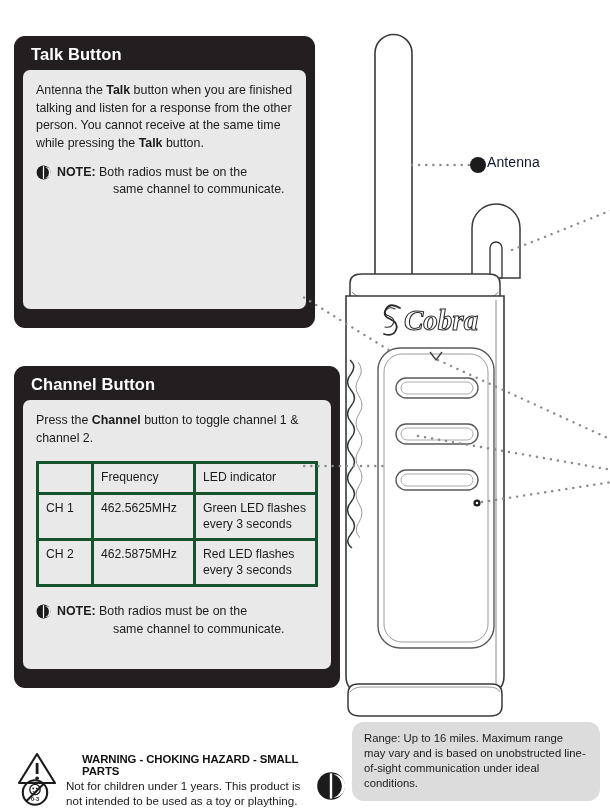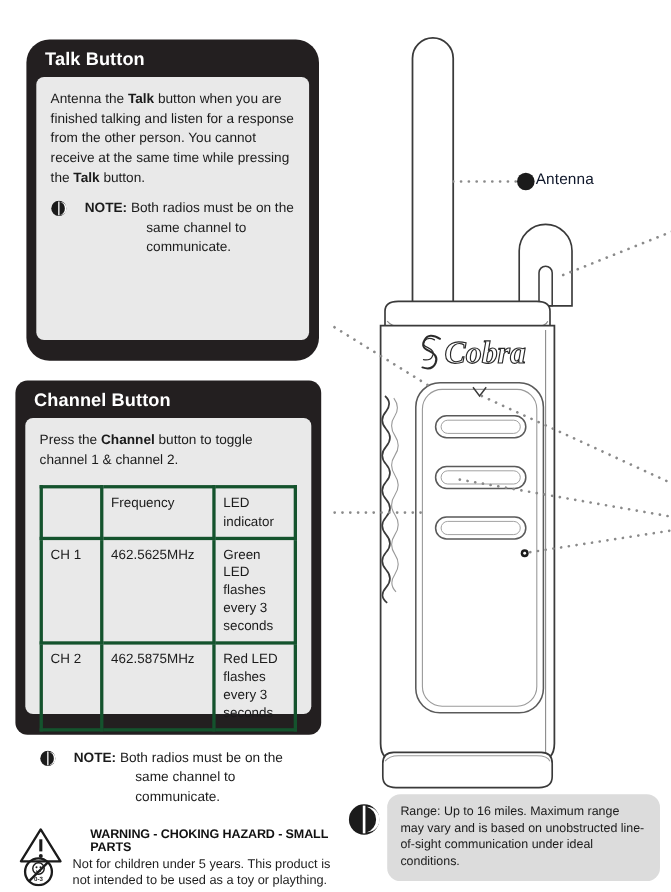--- a/index.html
+++ b/index.html
@@ -45,21 +45,20 @@
   .callout-body p:last-of-type{margin-bottom:0;}
   .callout-body b{font-weight:bold;}
 
   
   .note{
     display:flex;
     align-items:flex-start;
     margin-top:11px;
     font-size:12.4px;
     line-height:1.42;
-    gap:10px;
   }
   .note-icon{
     flex:0 0 auto;
     width:15px;height:15px;
     margin:1px 6px 0 0;
   }
   .note-text{flex:1 1 auto;}
   .note-text .note-label{font-weight:bold;}
   .note-line2{display:block;padding-left:56px;}
 
@@ -99,21 +98,21 @@
   }
   .warning-sub{
     font-size:11.6px;line-height:1.3;margin:0;color:#1b1b1b;
   }
 
   
   .range{
     position:absolute;
     left:316px;top:722px;
     width:284px;
-    display:flex;align-items:flex-start;
+    display:flex;align-items:flex-end;
   }
   .range-icon{flex:0 0 auto;width:30px;height:30px;margin:8px 6px 0 0;}
   .range-bubble{
     flex:1 1 auto;
     background:#dcdcdc;
     border-radius:12px;
     padding:9px 13px 10px 12px;
     font-size:11.3px;
     line-height:1.33;
     color:#1b1b1b;
@@ -126,41 +125,41 @@
     left:487px;top:154px;
     font-size:14px;font-weight:normal;color:#0f172a;
     letter-spacing:.1px;
   }
 </style>
 </head>
 <body>
 
 <div class="page">
 
-  <div class="callout" style="left:24px;top:36px;width:266px;height:292px;border-radius:21px;">
+  <div class="callout" style="left:14px;top:36px;width:301px;height:292px;">
     <div class="callout-title">Talk Button</div>
     <div class="callout-body" style="height:239px;">
       <p><span>Antenna the </span><b>Talk</b><span> button when you are finished talking and listen for a response from the other person. You cannot receive at the same time while pressing the </span><b>Talk</b><span> button.</span></p>
       <div class="note">
         <span class="note-icon">
           <svg viewBox="0 0 20 20" width="15" height="15">
             <circle cx="10" cy="10" r="9.2" fill="#1b1b1b"></circle>
             <rect x="9.2" y="1.6" width="1.6" height="16.8" fill="#ffffff"></rect>
             <path d="M11.6 2.2 A8.2 8.2 0 0 1 11.6 17.8 A6.3 6.3 0 0 0 11.6 2.2 Z" fill="#ffffff"></path>
           </svg>
         </span>
         <span class="note-text">
           <b class="note-label">NOTE:</b><span> Both radios must be on the</span>
           <span class="note-line2">same channel to communicate.</span>
         </span>
       </div>
     </div>
   </div>
 
-  <div class="callout" style="left:14px;top:346px;width:278px;height:322px;">
+  <div class="callout" style="left:14px;top:366px;width:326px;height:322px;">
     <div class="callout-title">Channel Button</div>
     <div class="callout-body" style="height:269px;">
       <p><span>Press the </span><b>Channel</b><span> button to toggle channel 1 &amp; channel 2.</span></p>
 
       <table class="chan">
         <thead>
           <tr>
             <th class="c0"></th>
             <th class="c1">Frequency</th>
             <th>LED indicator</th>
@@ -210,21 +209,21 @@
           <circle cx="17.2" cy="38.4" r="0.9" fill="#1b1b1b"></circle>
           <circle cx="20.8" cy="38.4" r="0.9" fill="#1b1b1b"></circle>
           <path d="M16.8 41.6 q2.2 1.8 4.4 0" fill="none" stroke="#1b1b1b" stroke-width="1"></path>
           <line x1="10" y1="51.5" x2="28" y2="33.5" stroke="#1b1b1b" stroke-width="2.1"></line>
           <text x="19" y="50.8" font-family="'Liberation Sans',sans-serif" font-size="5.6" font-weight="bold" text-anchor="middle" fill="#1b1b1b">0-3</text>
         </g>
       </svg>
     </span>
     <span class="warning-text">
       <p class="warning-head">WARNING - CHOKING HAZARD - SMALL PARTS</p>
-      <p class="warning-sub">Not for children under 5 years. This product is not intended to be used as a toy or plaything.</p>
+      <p class="warning-sub">Not for children under 1 years. This product is not intended to be used as a toy or plaything.</p>
     </span>
   </div>
 
   <div class="range">
     <span class="range-icon">
       <svg viewBox="0 0 20 20" width="30" height="30">
         <circle cx="10" cy="10" r="9.2" fill="#1b1b1b"></circle>
         <rect x="9.2" y="1.6" width="1.6" height="16.8" fill="#ffffff"></rect>
         <path d="M11.6 2.2 A8.2 8.2 0 0 1 11.6 17.8 A6.3 6.3 0 0 0 11.6 2.2 Z" fill="#ffffff"></path>
       </svg>

